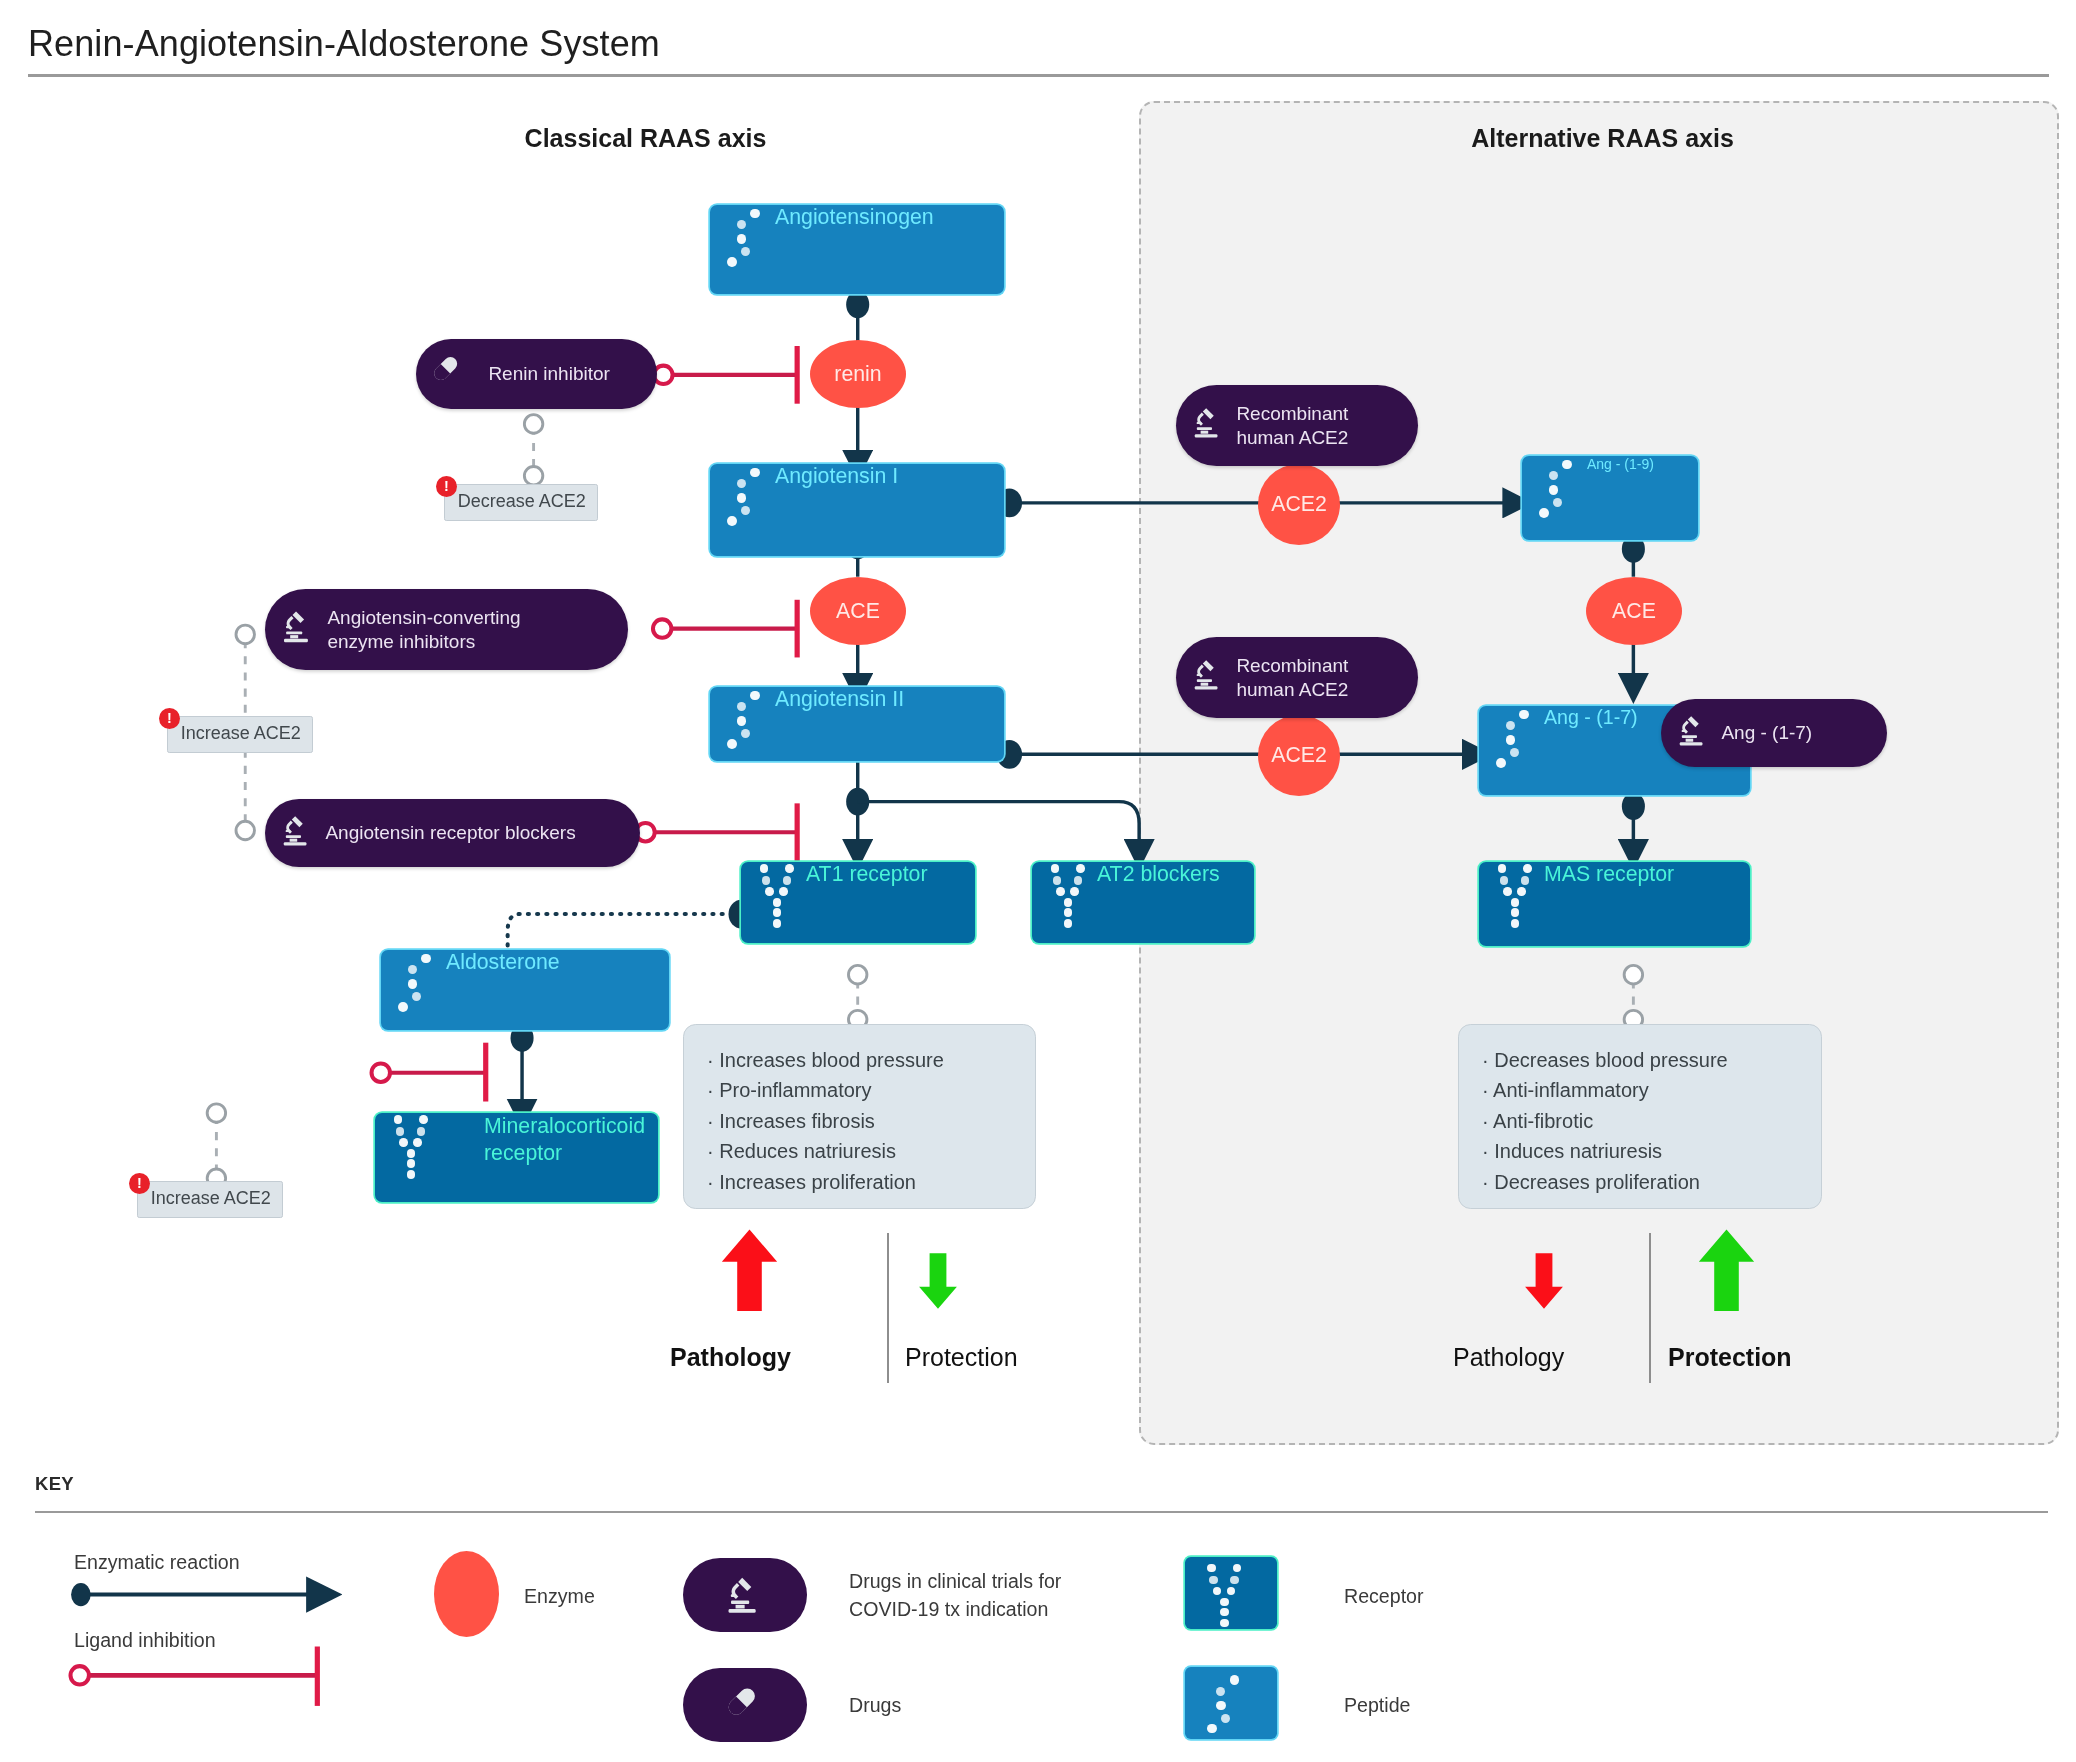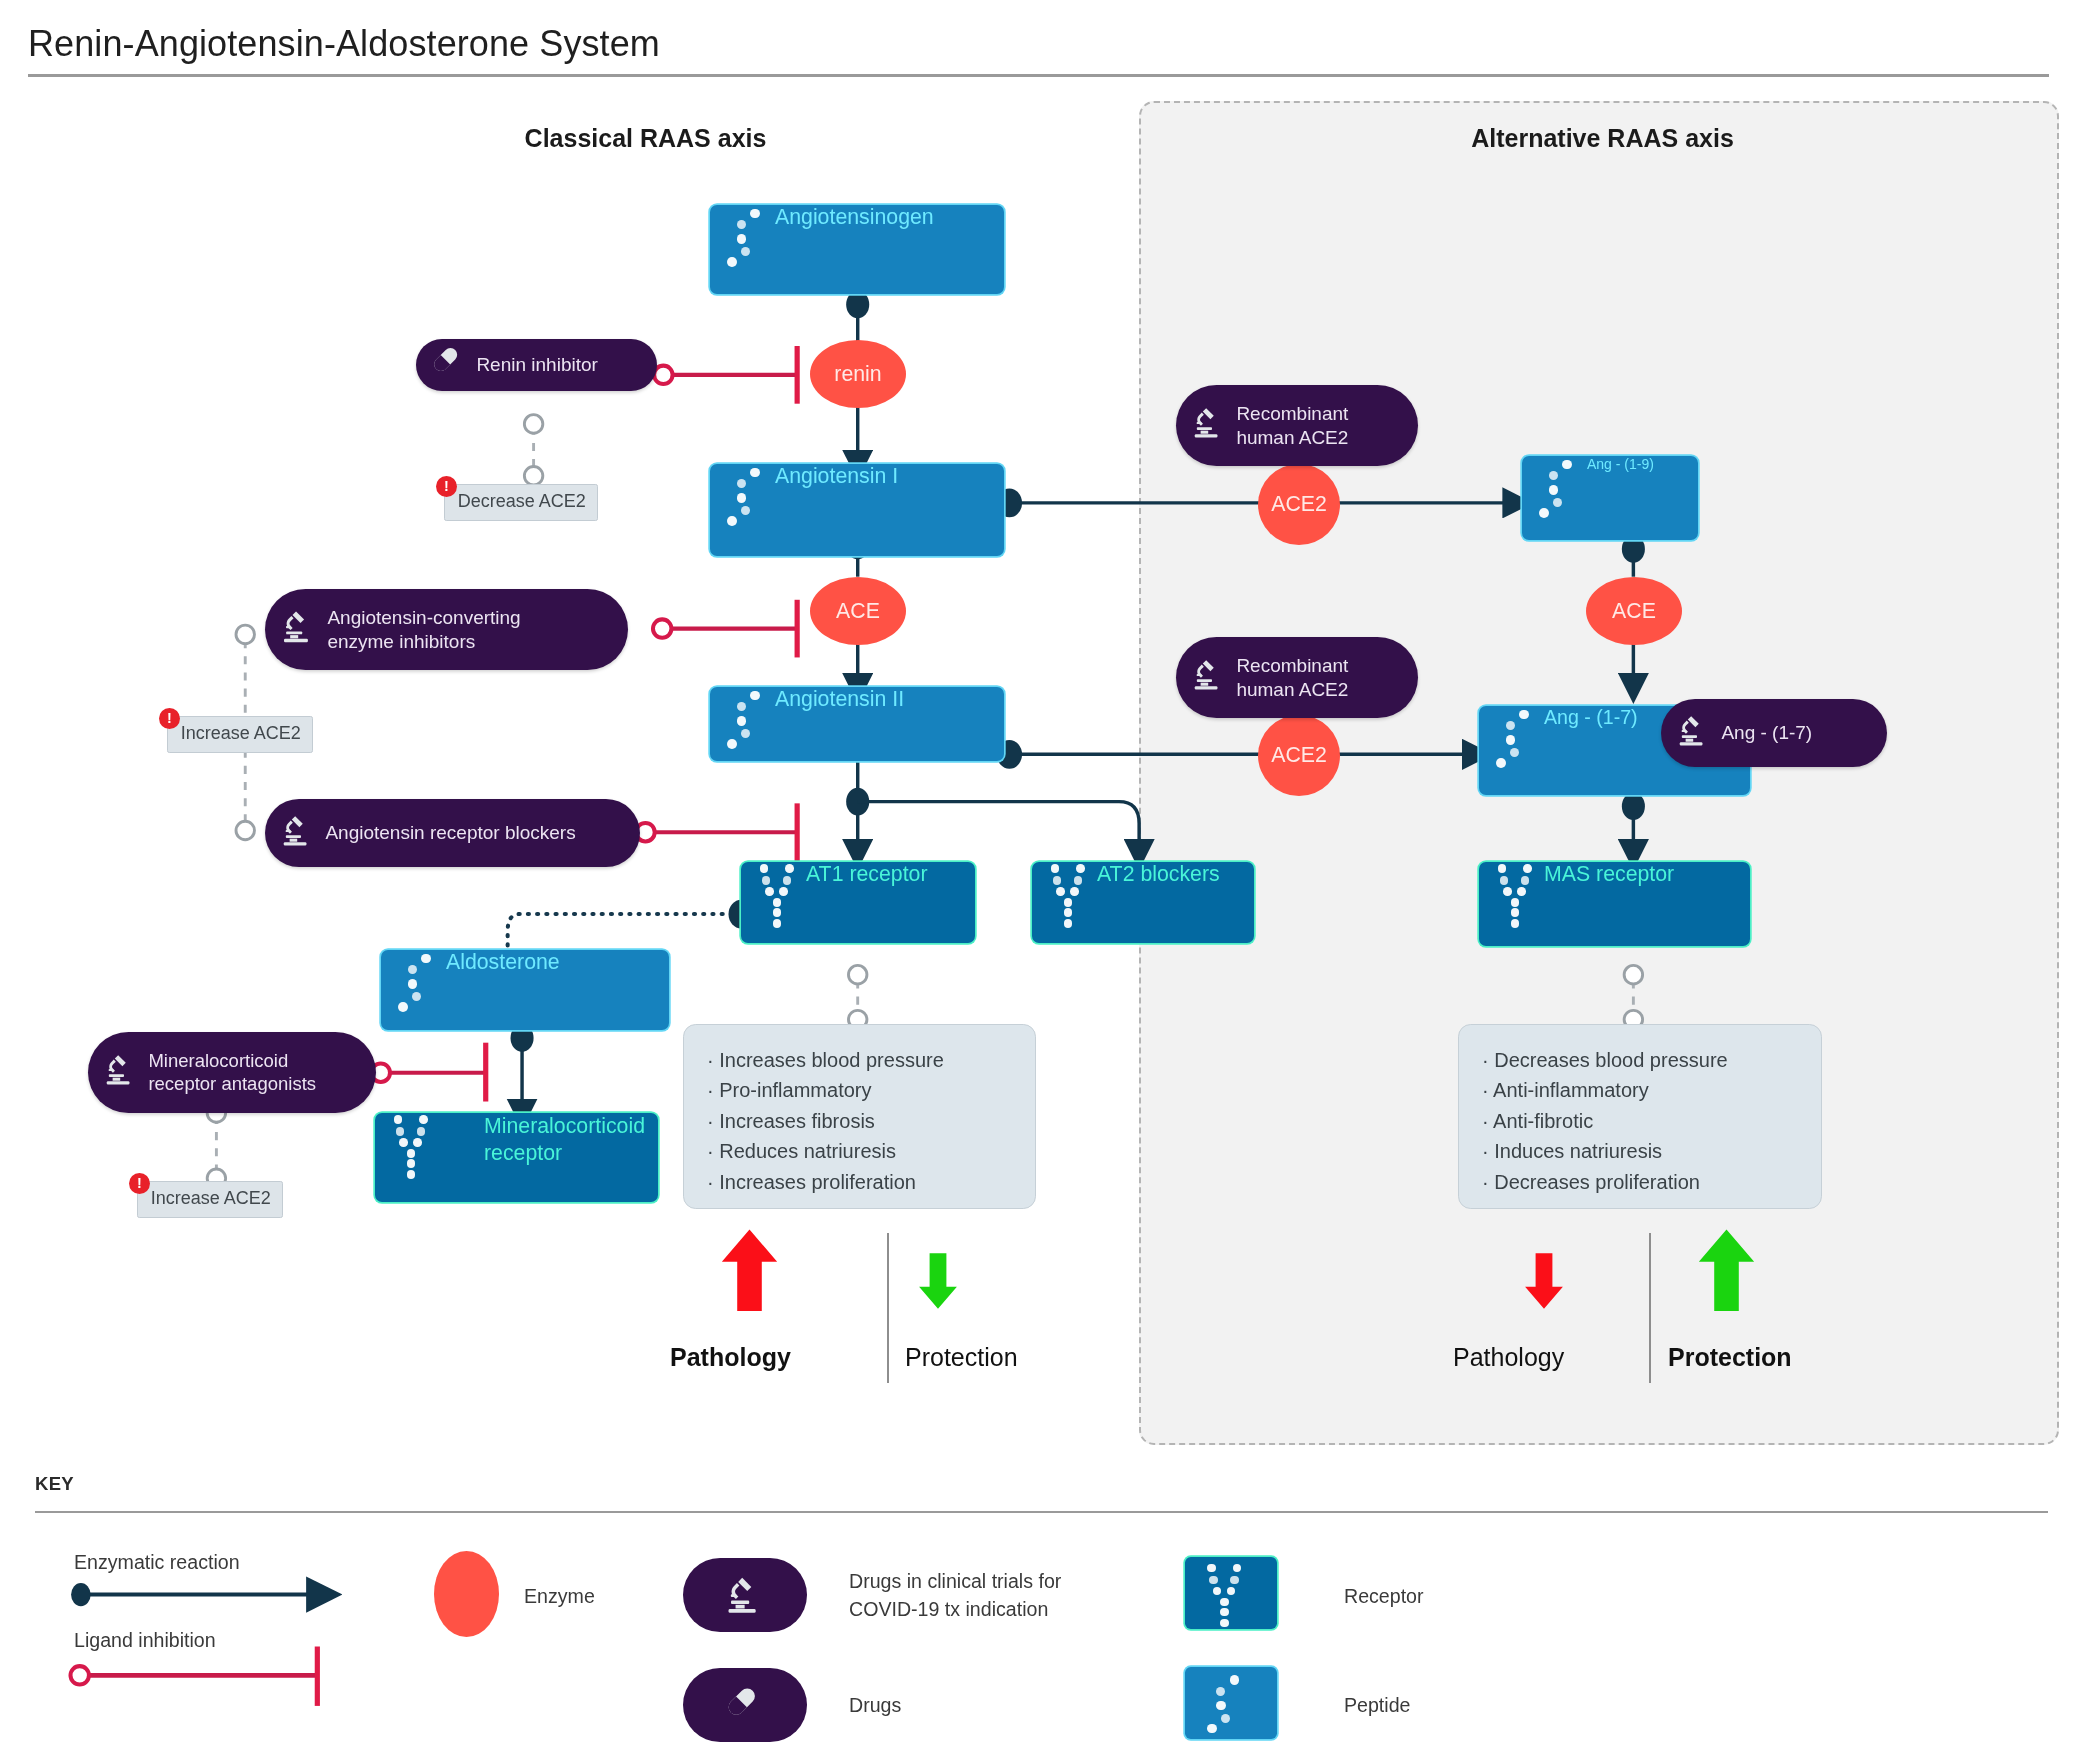--- a/index.html
+++ b/index.html
@@ -459,21 +459,21 @@
   <div class="enzyme" style="left:1258px;top:464px;width:82px;height:81px;">
     <span>ACE2</span>
   </div>
   <div class="enzyme" style="left:1258px;top:715px;width:82px;height:81px;">
     <span>ACE2</span>
   </div>
   <div class="enzyme" style="left:1586px;top:577px;width:96px;height:68px;">
     <span>ACE</span>
   </div>
 
-  <div class="pill" style="left:416px;top:339px;width:241px;height:52px;">
+  <div class="pill" style="left:416px;top:339px;width:241px;height:70px;gap:12px;">
     <span class="pill-icon">
       <svg width="35" height="35" viewBox="0 0 24 24">
         <path d="M16.6 3.4a4.6 4.6 0 0 0-6.5 0L3.4 10.1a4.6 4.6 0 0 0 6.5 6.5l6.7-6.7a4.6 4.6 0 0 0 0-6.5z" fill="#e3e7ea"></path>
         <path d="M10.1 3.4 3.4 10.1a4.6 4.6 0 0 0 6.5 6.5l.3-.3-6.5-6.5z" fill="#33104a" opacity="0"></path>
         <path d="M6.65 6.85 13.15 13.35 9.9 16.6a4.6 4.6 0 0 1-6.5-6.5z" fill="#33104a"></path>
       </svg>
     </span>
     <span class="pill-text">Renin inhibitor</span>
   </div>
 
@@ -501,36 +501,20 @@
         <path d="M7.4 5.2 5.6 7c-1.7 1.7-1.7 4.4 0 6.1l1.2 1.2 1.4-1.4-1.2-1.2a2.3 2.3 0 0 1 0-3.3l1.8-1.8z"></path>
         <rect x="4" y="15.2" width="10.4" height="1.9" rx=".6"></rect>
         <rect x="6.6" y="17.6" width="5.2" height="2.1"></rect>
         <rect x="2.6" y="20" width="15.5" height="2.2" rx=".8"></rect>
         <rect x="3.9" y="11.6" width="3.3" height="1.5" rx=".5"></rect>
       </svg>
     </span>
     <span class="pill-text">Angiotensin receptor blockers</span>
   </div>
 
-  <div class="pill" style="left:88px;top:1032px;width:288px;height:81px;">
-    <span class="pill-icon">
-      <svg width="35" height="35" viewBox="0 0 24 24" fill="#e3e7ea">
-        <path d="M10.4 2.2 8.1 4.5l5.2 5.2 2.3-2.3z"></path>
-        <path d="M7.4 5.2 5.6 7c-1.7 1.7-1.7 4.4 0 6.1l1.2 1.2 1.4-1.4-1.2-1.2a2.3 2.3 0 0 1 0-3.3l1.8-1.8z"></path>
-        <rect x="4" y="15.2" width="10.4" height="1.9" rx=".6"></rect>
-        <rect x="6.6" y="17.6" width="5.2" height="2.1"></rect>
-        <rect x="2.6" y="20" width="15.5" height="2.2" rx=".8"></rect>
-        <rect x="3.9" y="11.6" width="3.3" height="1.5" rx=".5"></rect>
-      </svg>
-    </span>
-    <span class="pill-text" style="font-size:18.5px;">
-      <span>Mineralocorticoid</span><br>
-      <span>receptor antagonists</span>
-    </span>
-  </div>
 
   <div class="pill" style="left:1176px;top:385px;width:242px;height:81px;">
     <span class="pill-icon">
       <svg width="35" height="35" viewBox="0 0 24 24" fill="#e3e7ea">
         <path d="M10.4 2.2 8.1 4.5l5.2 5.2 2.3-2.3z"></path>
         <path d="M7.4 5.2 5.6 7c-1.7 1.7-1.7 4.4 0 6.1l1.2 1.2 1.4-1.4-1.2-1.2a2.3 2.3 0 0 1 0-3.3l1.8-1.8z"></path>
         <rect x="4" y="15.2" width="10.4" height="1.9" rx=".6"></rect>
         <rect x="6.6" y="17.6" width="5.2" height="2.1"></rect>
         <rect x="2.6" y="20" width="15.5" height="2.2" rx=".8"></rect>
         <rect x="3.9" y="11.6" width="3.3" height="1.5" rx=".5"></rect>

